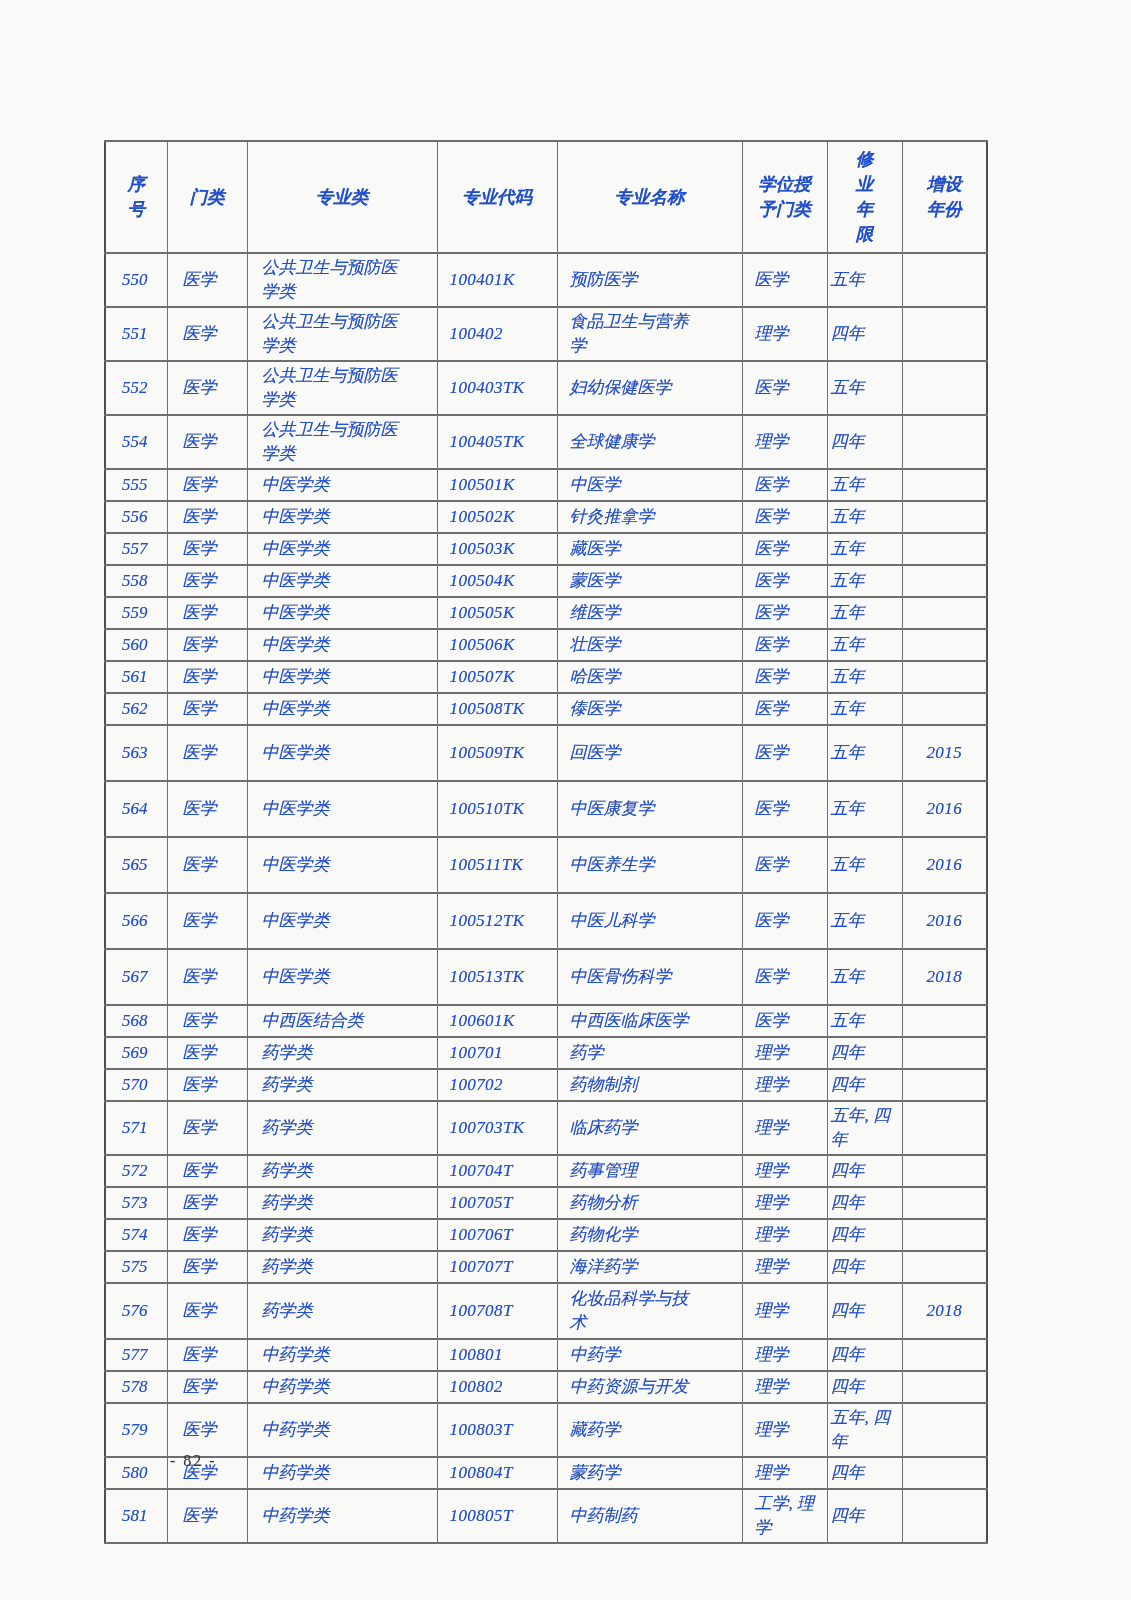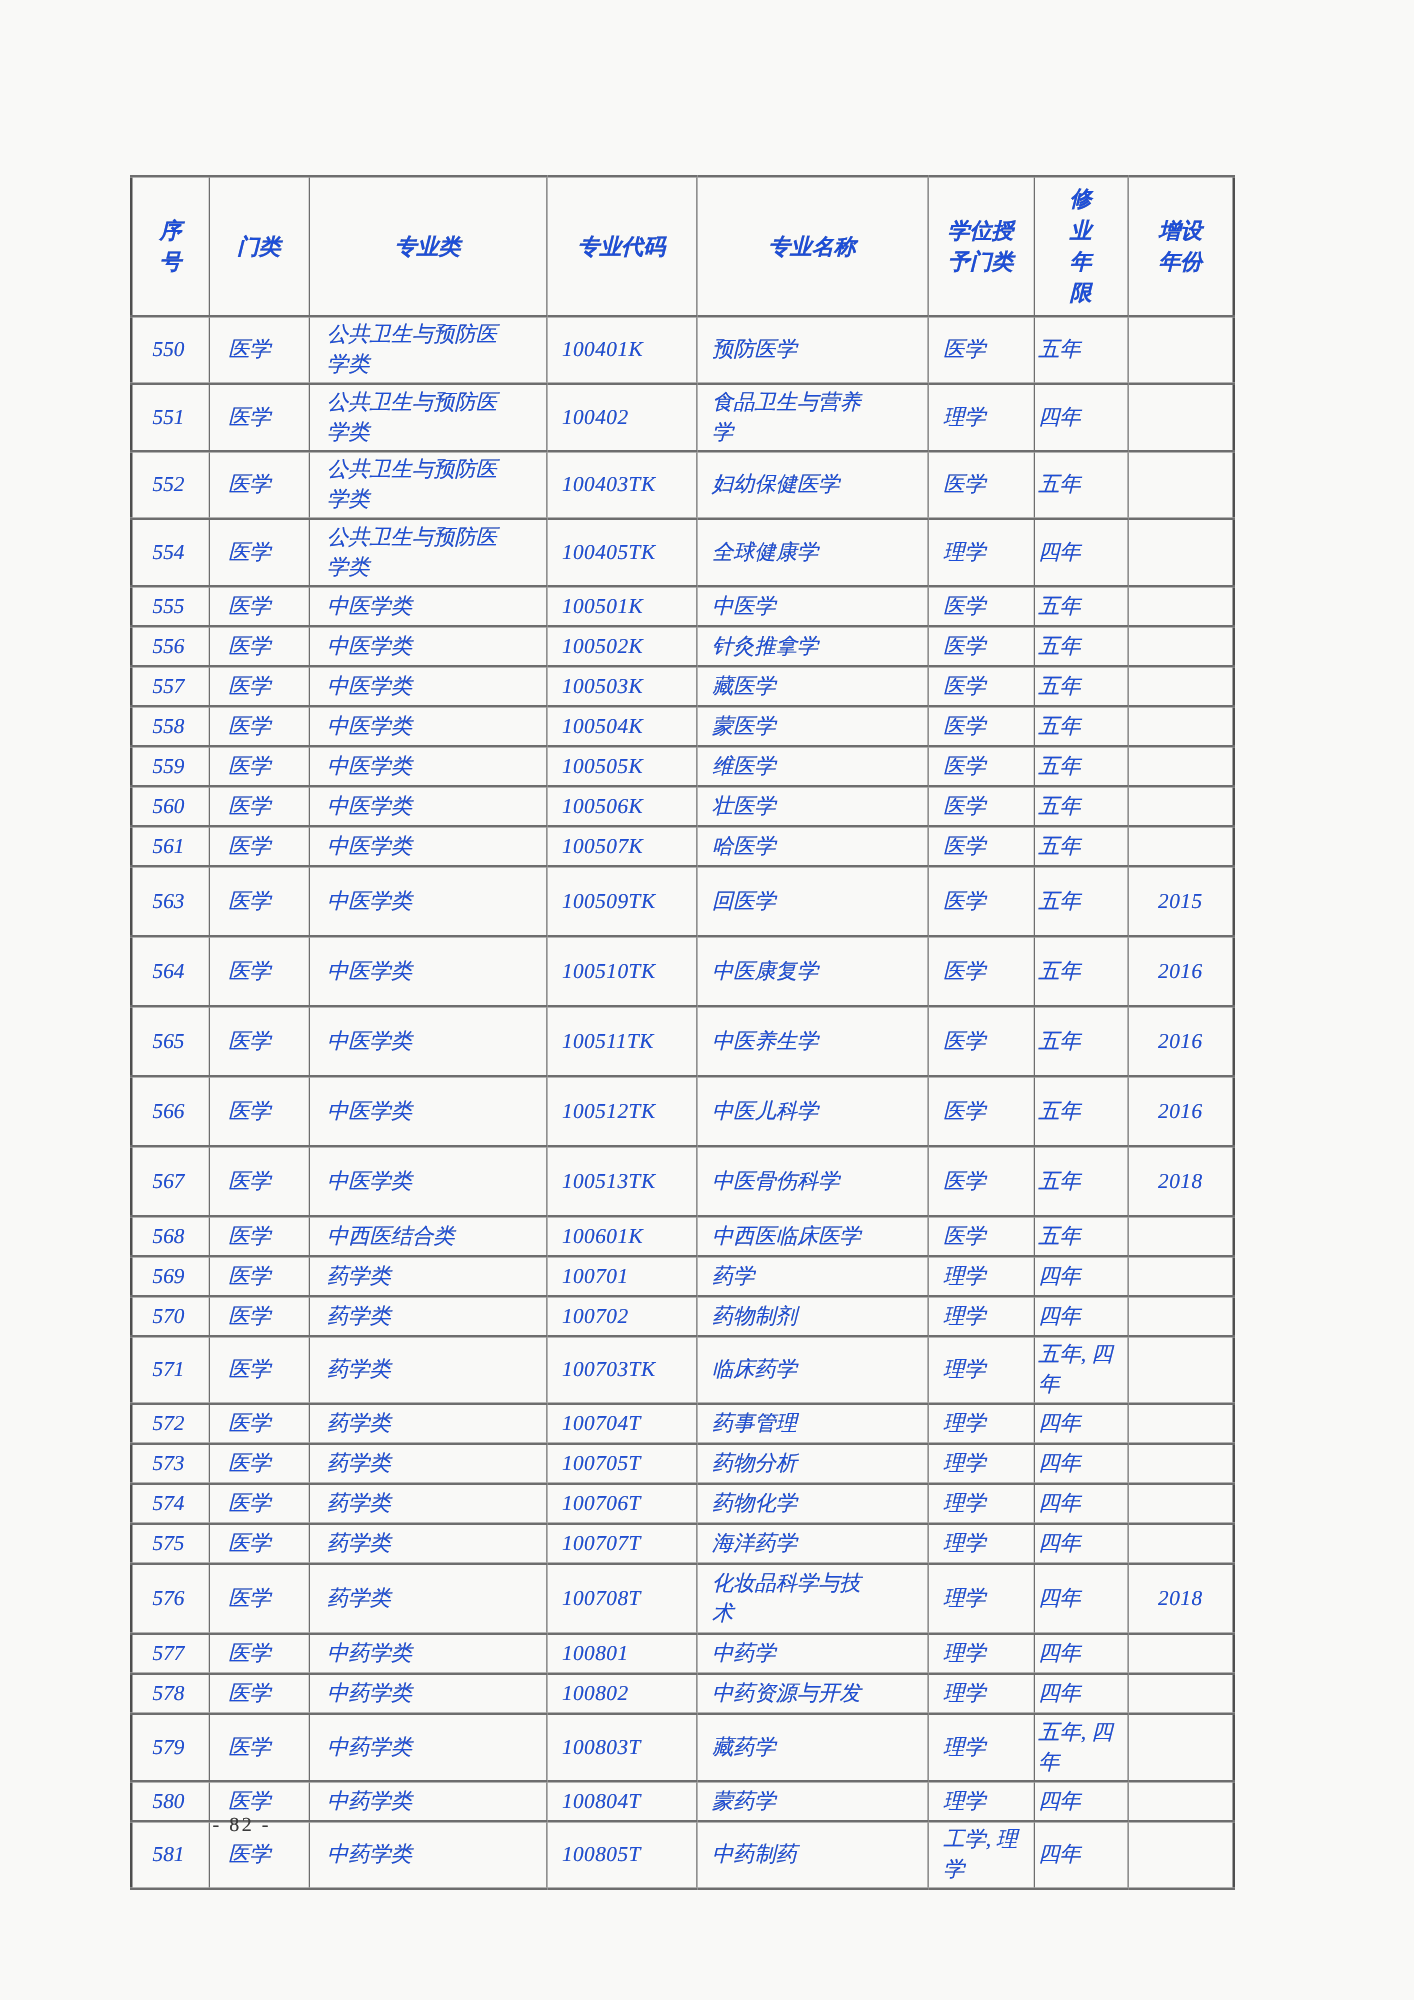--- a/index.html
+++ b/index.html
@@ -201,20 +201,30 @@
           <td class="c0">561</td>
           <td class="c1">医学</td>
           <td class="c2">中医学类</td>
           <td class="c3">100507K</td>
           <td class="c4">哈医学</td>
           <td class="c5">医学</td>
           <td class="c6">五年</td>
           <td class="c7"></td>
         </tr>
         <tr>
+          <td class="c0">562</td>
+          <td class="c1">医学</td>
+          <td class="c2">中医学类</td>
+          <td class="c3">100508TK</td>
+          <td class="c4">傣医学</td>
+          <td class="c5">医学</td>
+          <td class="c6">五年</td>
+          <td class="c7"></td>
+        </tr>
+        <tr>
           <td class="c0">563</td>
           <td class="c1">医学</td>
           <td class="c2">中医学类</td>
           <td class="c3">100509TK</td>
           <td class="c4">回医学</td>
           <td class="c5">医学</td>
           <td class="c6">五年</td>
           <td class="c7">2015</td>
         </tr>
         <tr>

